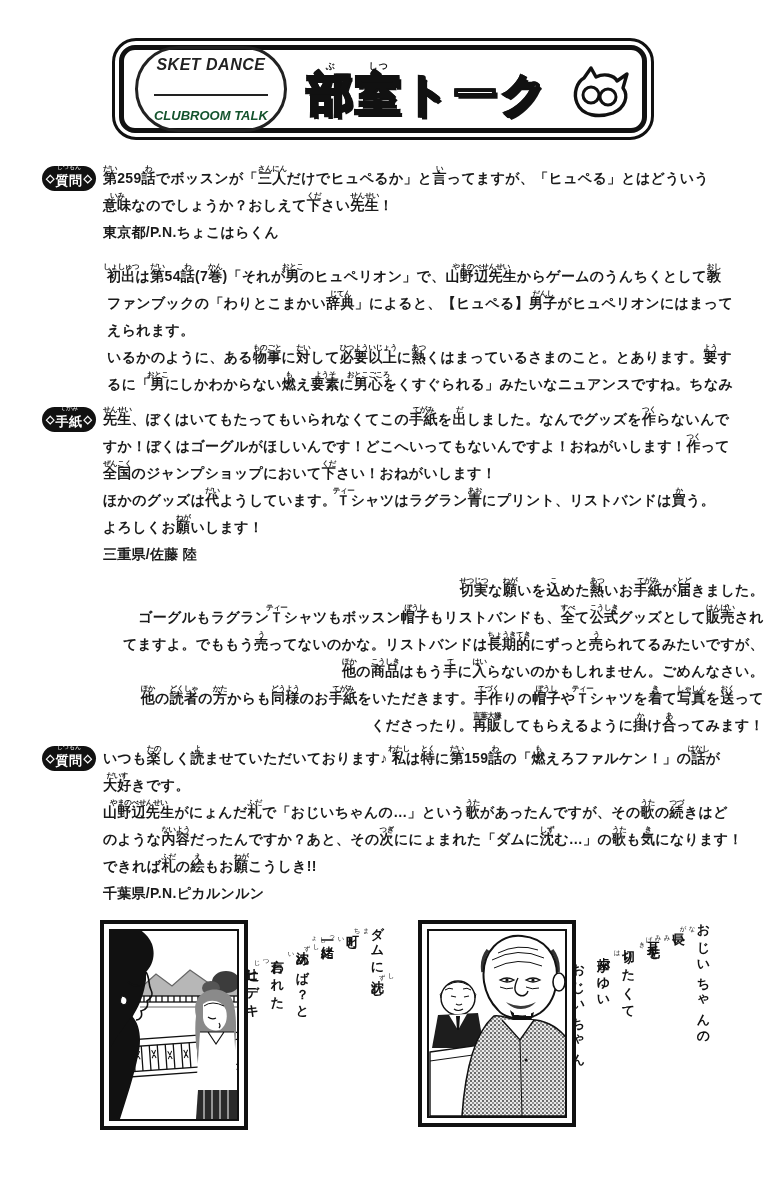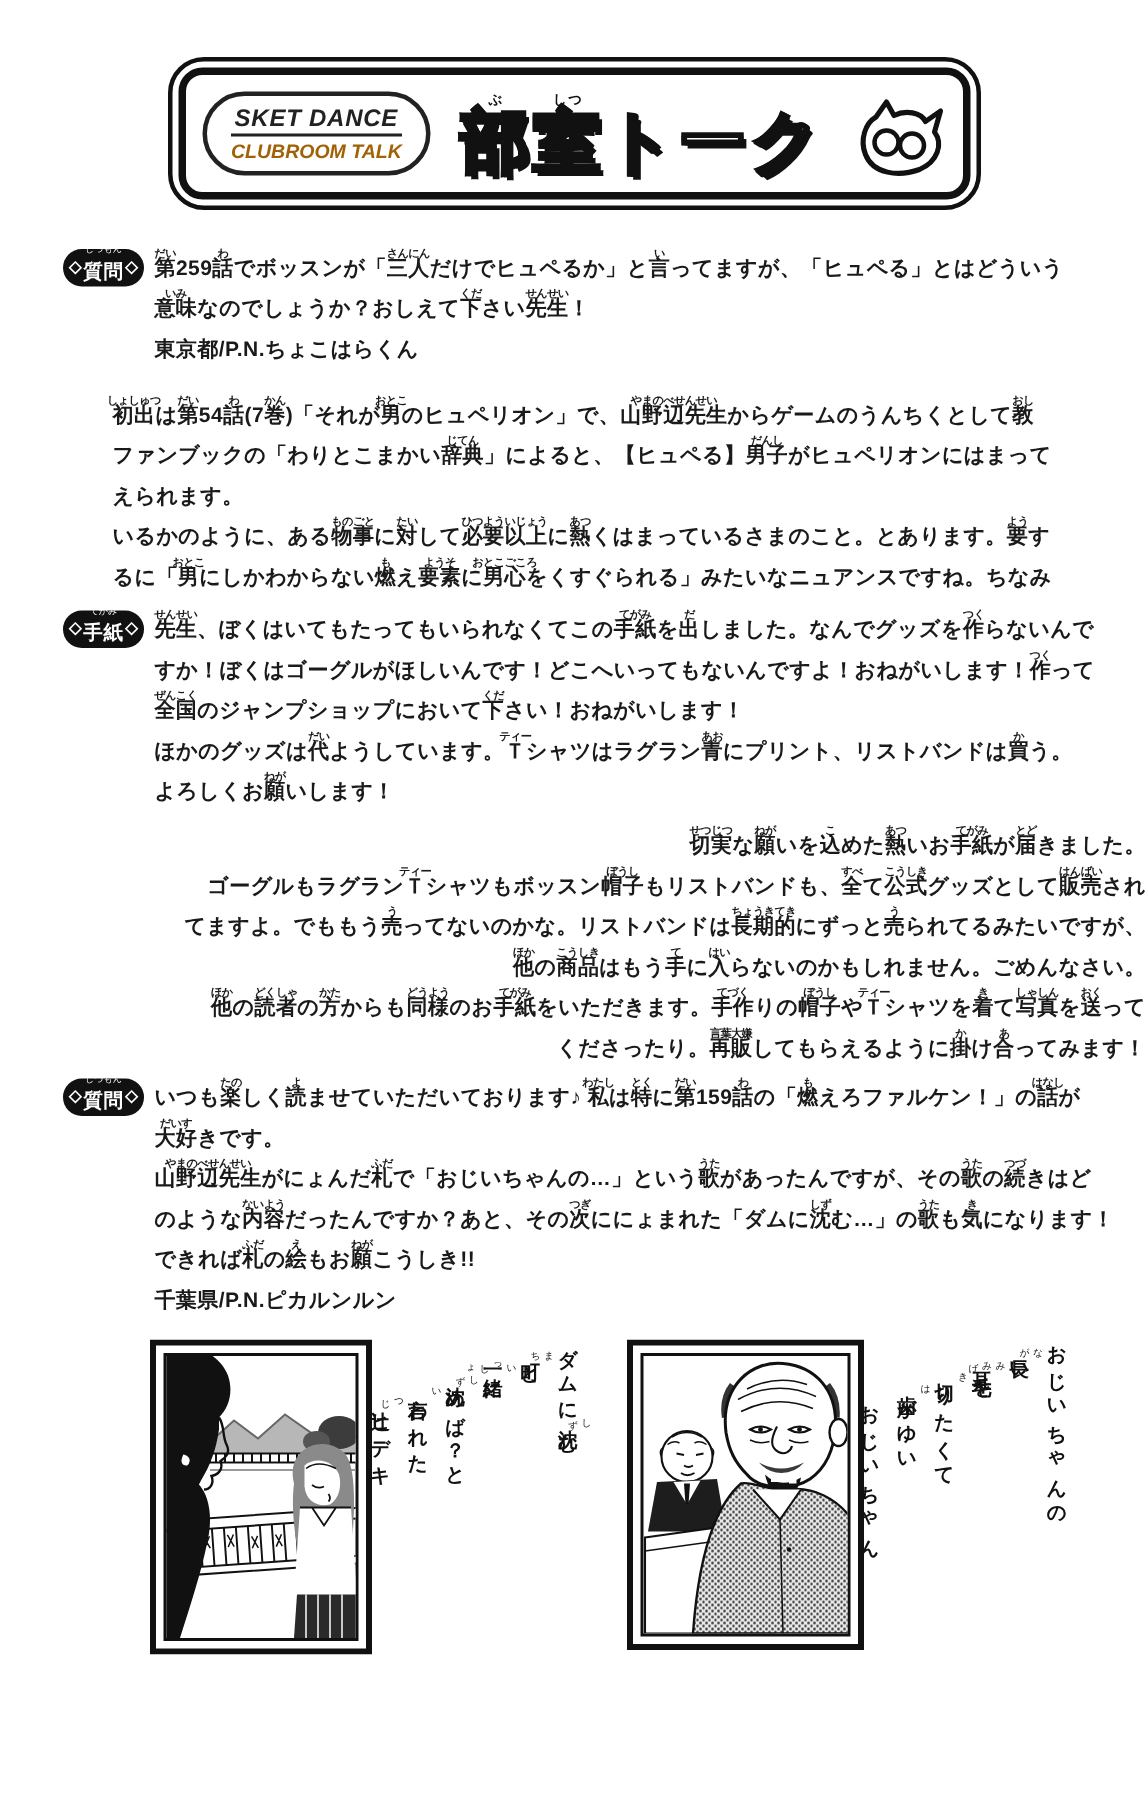--- a/index.html
+++ b/index.html
@@ -6,22 +6,22 @@
   body{width:764px;height:1200px;font-family:"Liberation Sans",sans-serif;color:#1a1a1a;}
   .page{position:relative;width:764px;height:1200px;background:#fff;overflow:hidden;}
 
   
   .banner{box-sizing:border-box;width:542px;margin:38px 0 0 112px;border:3px solid #111;
           border-radius:24px;padding:4px;background:#fff;}
   .banner-inner{box-sizing:border-box;border:5px solid #111;border-radius:16px;height:88px;
           display:flex;align-items:center;justify-content:center;gap:20px;padding:0 10px;background:#fff;}
   .logo-pill{border:3px solid #222;border-radius:999px;padding:7px 16px 6px;text-align:center;flex:0 0 auto;}
   .logo-l1{font-weight:900;font-style:italic;font-size:16px;letter-spacing:.5px;color:#222;
-           border-bottom:2.5px solid #222;padding-bottom:0;white-space:nowrap;}
-  .logo-l2{font-weight:900;font-style:italic;font-size:13px;color:#a16207;padding-top:2px;white-space:nowrap;}
+           border-bottom:2.5px solid #222;padding-bottom:20px;white-space:nowrap;}
+  .logo-l2{font-weight:900;font-style:italic;font-size:13px;color:#14532d;padding-top:12px;white-space:nowrap;}
   .btitle{display:flex;align-items:flex-end;padding-top:10px;}
   .bt-seg{position:relative;display:inline-block;}
   .bt-base{font-size:46px;font-weight:900;color:#fff;letter-spacing:2px;line-height:1;
            -webkit-text-stroke:2.4px #111;
            text-shadow:3px 3px 0 #111,-1px -1px 0 #111,1px -1px 0 #111,-1px 1px 0 #111,1px 1px 0 #111;}
   .bt-rt{position:absolute;top:-11px;left:0;width:100%;text-align:center;font-size:9px;
          font-weight:700;color:#111;letter-spacing:1px;}
   .cat{flex:0 0 auto;margin-top:6px;}
 
   
@@ -36,21 +36,21 @@
   .blabel{position:relative;color:#fff;font-size:13px;font-weight:700;line-height:25px;
           letter-spacing:.5px;padding:3px 1px 0;}
   .brt{position:absolute;top:-1px;left:50%;transform:translateX(-50%);font-size:6px;
        font-weight:400;color:#fff;letter-spacing:0;white-space:nowrap;line-height:1;}
   .txt{margin-left:7px;}
   .line{position:relative;height:27px;line-height:27px;white-space:pre;font-size:14px;
         font-weight:700;letter-spacing:.3px;}
   .seg{position:relative;display:inline;}
   .seg .rt{position:absolute;top:-5px;left:50%;transform:translateX(-50%);font-size:7.5px;
            font-weight:700;letter-spacing:-.5px;white-space:nowrap;line-height:1;}
-  .answer{margin-left:33px;}
+  .answer{margin-left:65px;}
   .sec0 .answer{margin-top:17px;}
   .sec1 .answer{margin-top:9px;text-align:right;}
 
   
   .footer{position:relative;height:260px;margin-top:8px;}
   .panel-l{position:absolute;left:100px;top:5px;}
   .panel-r{position:absolute;left:418px;top:5px;}
   .poem{position:absolute;writing-mode:vertical-rl;font-family:"DejaVu Serif",serif;
         font-weight:700;font-size:13px;letter-spacing:3px;color:#111;height:210px;}
   .poem-l{left:256px;top:2px;width:130px;}
@@ -113,20 +113,21 @@
             <span class="bdia">◇</span>
             <span class="blabel">手紙<span class="brt">てがみ</span></span>
             <span class="bdia">◇</span>
           </div>
           <div class="txt">
             <div class="line"><span class="seg">先生<span class="rt">せんせい</span></span><span class="seg">、ぼくはいてもたってもいられなくてこの</span><span class="seg">手紙<span class="rt">てがみ</span></span><span class="seg">を</span><span class="seg">出<span class="rt">だ</span></span><span class="seg">しました。なんでグッズを</span><span class="seg">作<span class="rt">つく</span></span><span class="seg">らないんで</span></div>
             <div class="line"><span class="seg">すか！ぼくはゴーグルがほしいんです！どこへいってもないんですよ！おねがいします！</span><span class="seg">作<span class="rt">つく</span></span><span class="seg">って</span></div>
             <div class="line"><span class="seg">全国<span class="rt">ぜんこく</span></span><span class="seg">のジャンプショップにおいて</span><span class="seg">下<span class="rt">くだ</span></span><span class="seg">さい！おねがいします！</span></div>
             <div class="line"><span class="seg">ほかのグッズは</span><span class="seg">代<span class="rt">だい</span></span><span class="seg">ようしています。</span><span class="seg">Ｔ<span class="rt">ティー</span></span><span class="seg">シャツはラグラン</span><span class="seg">青<span class="rt">あお</span></span><span class="seg">にプリント、リストバンドは</span><span class="seg">買<span class="rt">か</span></span><span class="seg">う。</span></div>
             <div class="line"><span class="seg">よろしくお</span><span class="seg">願<span class="rt">ねが</span></span><span class="seg">いします！</span></div>
+            <div class="line sender">三重県/佐藤 陸</div>
           </div>
         </div>
         <div class="answer">
           <div class="line"><span class="seg">切実<span class="rt">せつじつ</span></span><span class="seg">な</span><span class="seg">願<span class="rt">ねが</span></span><span class="seg">いを</span><span class="seg">込<span class="rt">こ</span></span><span class="seg">めた</span><span class="seg">熱<span class="rt">あつ</span></span><span class="seg">いお</span><span class="seg">手紙<span class="rt">てがみ</span></span><span class="seg">が</span><span class="seg">届<span class="rt">とど</span></span><span class="seg">きました。</span></div>
           <div class="line"><span class="seg">ゴーグルもラグラン</span><span class="seg">Ｔ<span class="rt">ティー</span></span><span class="seg">シャツもボッスン</span><span class="seg">帽子<span class="rt">ぼうし</span></span><span class="seg">もリストバンドも、</span><span class="seg">全<span class="rt">すべ</span></span><span class="seg">て</span><span class="seg">公式<span class="rt">こうしき</span></span><span class="seg">グッズとして</span><span class="seg">販売<span class="rt">はんばい</span></span><span class="seg">され</span></div>
           <div class="line"><span class="seg">てますよ。でももう</span><span class="seg">売<span class="rt">う</span></span><span class="seg">ってないのかな。リストバンドは</span><span class="seg">長期的<span class="rt">ちょうきてき</span></span><span class="seg">にずっと</span><span class="seg">売<span class="rt">う</span></span><span class="seg">られてるみたいですが、</span></div>
           <div class="line"><span class="seg">他<span class="rt">ほか</span></span><span class="seg">の</span><span class="seg">商品<span class="rt">こうしき</span></span><span class="seg">はもう</span><span class="seg">手<span class="rt">て</span></span><span class="seg">に</span><span class="seg">入<span class="rt">はい</span></span><span class="seg">らないのかもしれません。ごめんなさい。</span></div>
           <div class="line"><span class="seg">他<span class="rt">ほか</span></span><span class="seg">の</span><span class="seg">読者<span class="rt">どくしゃ</span></span><span class="seg">の</span><span class="seg">方<span class="rt">かた</span></span><span class="seg">からも</span><span class="seg">同様<span class="rt">どうよう</span></span><span class="seg">のお</span><span class="seg">手紙<span class="rt">てがみ</span></span><span class="seg">をいただきます。</span><span class="seg">手作<span class="rt">てづく</span></span><span class="seg">りの</span><span class="seg">帽子<span class="rt">ぼうし</span></span><span class="seg">や</span><span class="seg">Ｔ<span class="rt">ティー</span></span><span class="seg">シャツを</span><span class="seg">着<span class="rt">き</span></span><span class="seg">て</span><span class="seg">写真<span class="rt">しゃしん</span></span><span class="seg">を</span><span class="seg">送<span class="rt">おく</span></span><span class="seg">って</span></div>
           <div class="line"><span class="seg">くださったり。</span><span class="seg">再販<span class="rt">言葉大嫌</span></span><span class="seg">してもらえるように</span><span class="seg">掛<span class="rt">か</span></span><span class="seg">け</span><span class="seg">合<span class="rt">あ</span></span><span class="seg">ってみます！</span></div>
         </div>

